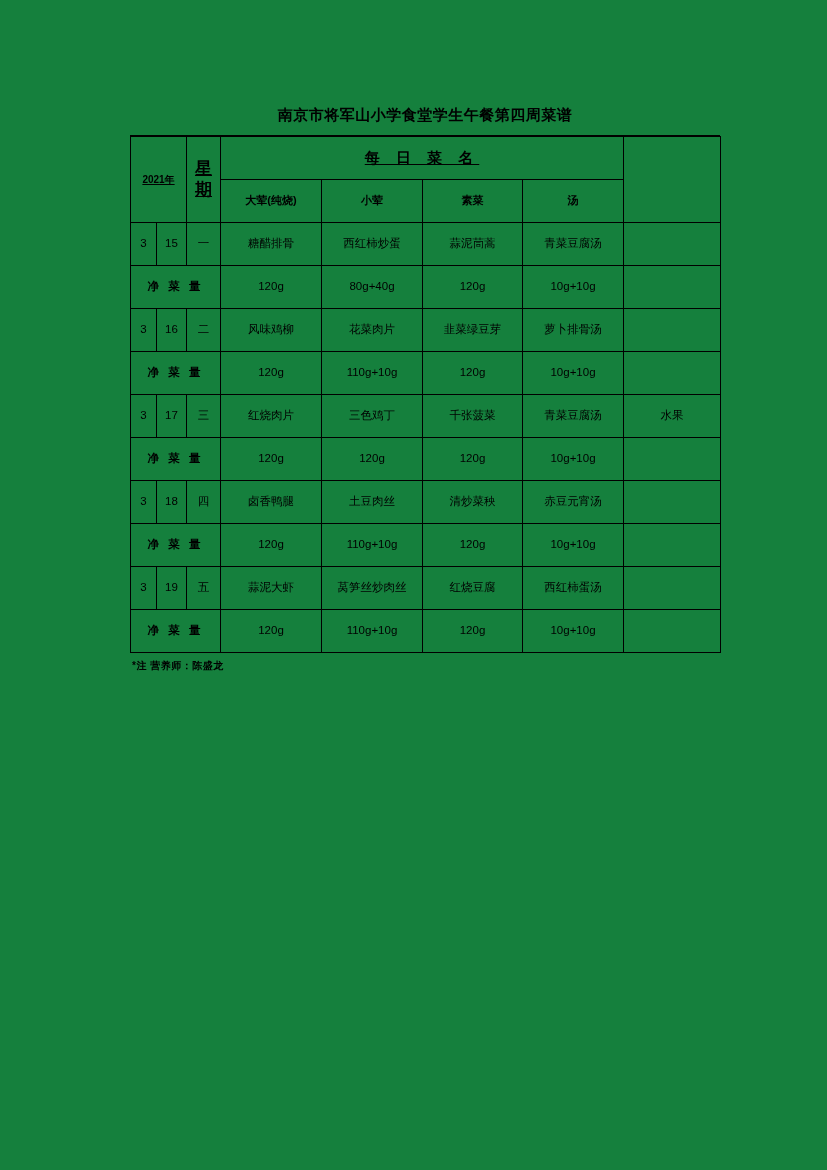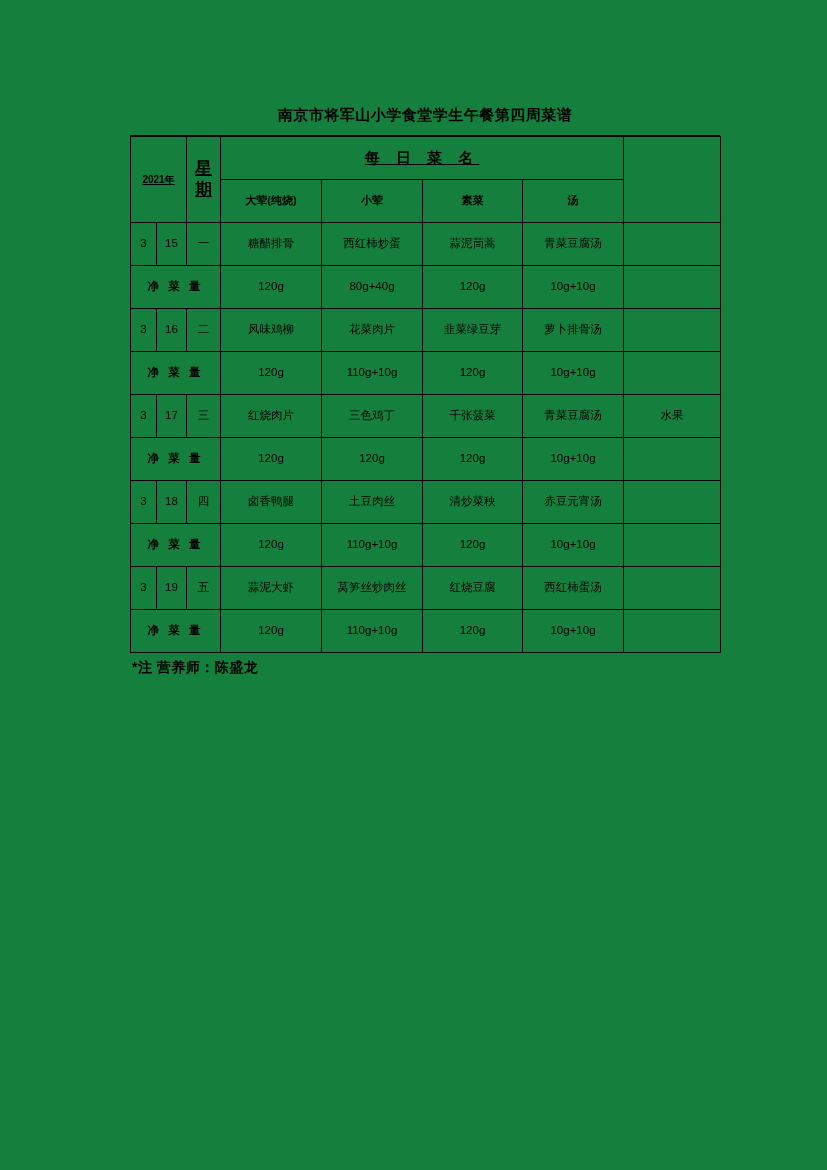--- a/index.html
+++ b/index.html
@@ -104,21 +104,21 @@
   .qty {
     font-size: 11px;
     font-weight: normal;
   }
   .fruit {
     font-size: 12px;
     font-weight: normal;
   }
   .note {
     margin-top: 6px;
-    font-size: 14px;
+    font-size: 10px;
     font-weight: bold;
     padding-left: 2px;
     letter-spacing: 0.5px;
   }
   .hdr-row-tall td { height: 46px; text-decoration: underline; }
   .hdr-row-small td { height: 38px; }
 </style>
 </head>
 <body>
 

